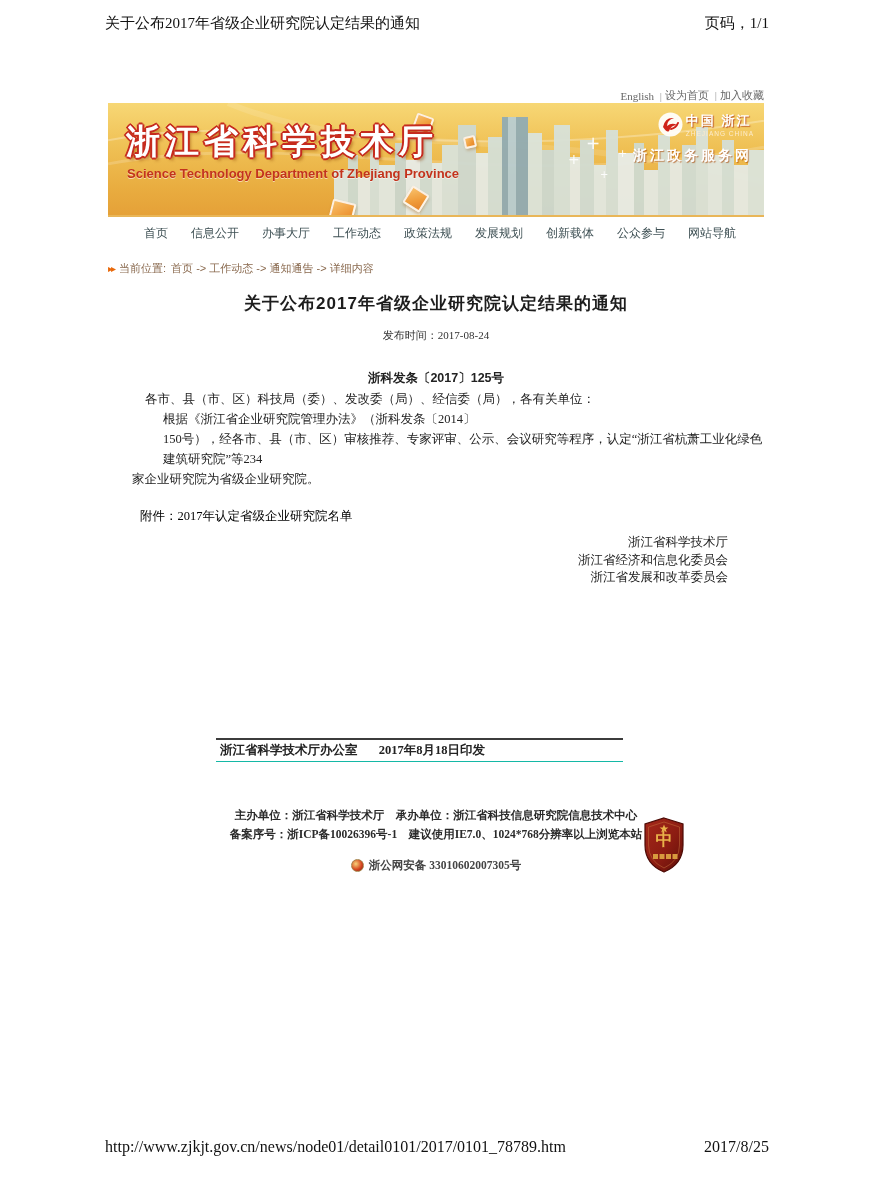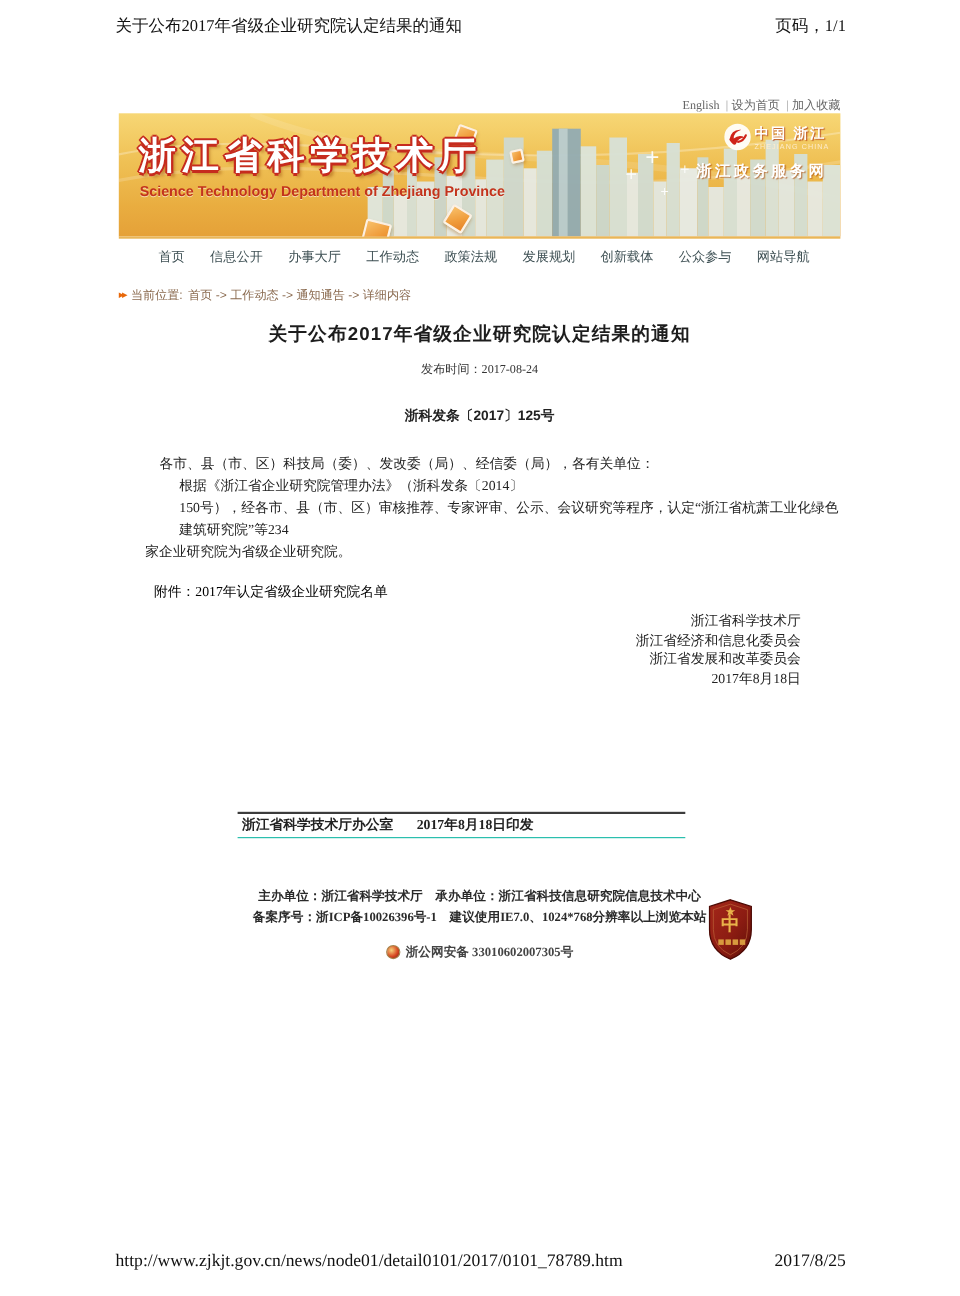--- a/index.html
+++ b/index.html
@@ -82,21 +82,21 @@
   .crumb:not(:last-child)::after { content: " " attr(data-sep) " "; color: #8a6a4f; }
 
   
   .article-title {
     margin-top: 16px; text-align: center; font-size: 17px; font-weight: bold;
     color: #1d1d1d; letter-spacing: 1px;
   }
   .publish { margin-top: 13px; text-align: center; font-size: 11px; color: #333; font-family: "Liberation Serif", serif; }
   .docnum { margin-top: 27px; text-align: center; font-size: 12.5px; font-weight: bold; color: #222; font-family: Liberation Sans, sans-serif; }
   .body-line { font-size: 12.5px; color: #222; line-height: 20px; font-family: "Liberation Serif", serif; }
-  .line-salutation { margin-top: 24px; padding-left: 37px; }
+  .line-salutation { margin-top: 2px; padding-left: 37px; }
   .line-indent { padding-left: 55px; }
   .line-flush { padding-left: 24px; }
   .attach { margin-top: 19px; padding-left: 32px; font-size: 12.5px; color: #000000; font-family: "Liberation Serif", serif; }
   .signs { margin-top: 9px; text-align: right; padding-right: 36px; }
   .sign-line { font-size: 12.5px; line-height: 17.5px; color: #222; font-family: "Liberation Serif", serif; }
 
   
   .issue-box {
     position: absolute; left: 216px; top: 738px; width: 407px; height: 24px;
     border-top: 2px solid #3c3c3c; border-bottom: 1px solid #14b8a6;
@@ -259,21 +259,20 @@
       <div class="body-line line-flush">家企业研究院为省级企业研究院。</div>
       <div class="attach">附件：2017年认定省级企业研究院名单</div>
       <div class="signs">
 
           <div class="sign-line">浙江省科学技术厅</div>
 
           <div class="sign-line">浙江省经济和信息化委员会</div>
 
           <div class="sign-line">浙江省发展和改革委员会</div>
 
-          <div class="sign-line">2017年8月18日</div>
         </div>
     </div>
   </div>
 
   <div class="issue-box">
     <span class="issue-office">浙江省科学技术厅办公室</span>
     <span class="issue-date">2017年8月18日印发</span>
   </div>
 
   <div class="site-footer">

